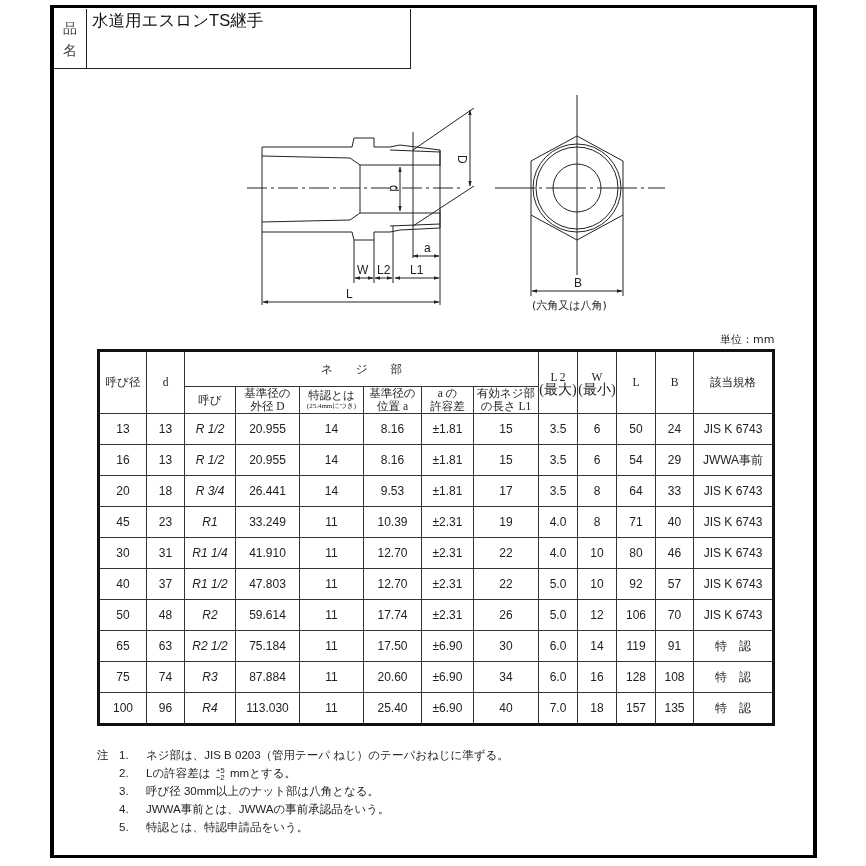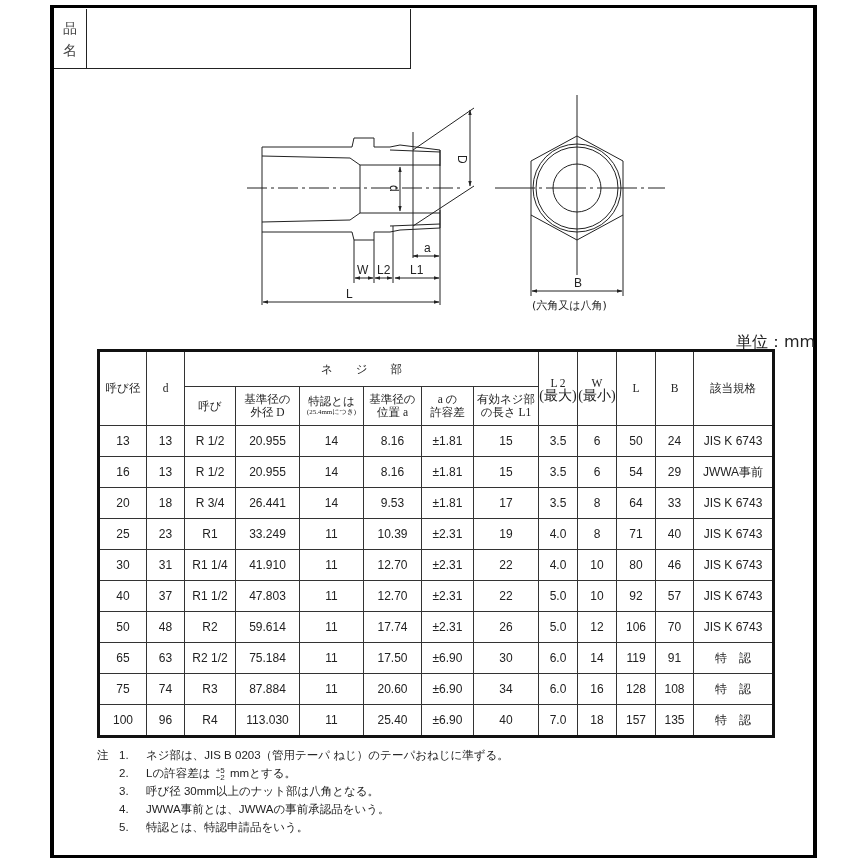--- a/index.html
+++ b/index.html
@@ -11,48 +11,49 @@
               border-right:1.5px solid #222; border-bottom:1.5px solid #222; }
   .name-label { position:absolute; left:0; top:0; width:32px; height:59px; border-right:1.5px solid #222;
                 display:flex; flex-direction:column; align-items:center; justify-content:center;
                 font-size:14px; line-height:22px; color:#444; }
   .name-text { position:absolute; left:38px; top:2px; font-size:16.5px; line-height:18px; color:#111;
                font-family: "Liberation Sans", "DejaVu Sans", sans-serif; white-space:nowrap; }
   .name-text div { height:18px; }
   svg.drawing { position:absolute; left:0; top:0; }
   .dimlabel { font-family:"Liberation Sans", sans-serif; font-size:12px; fill:#222; }
   .caption { position:absolute; left:532px; top:298px; font-size:11px; color:#222; }
-  .unit { position:absolute; left:720px; top:332px; font-size:16px; color:#222;margin-left:16px; }
+  .unit { position:absolute; left:720px; top:332px; font-size:11px; color:#222; }
   table.spec { position:absolute; left:97px; top:349px; border-collapse:collapse;
                border:3px solid #111; font-family:"Liberation Sans", "DejaVu Sans", sans-serif; font-size:12px; }
   table.spec td, table.spec th { border:1px solid #333; padding:0; font-weight:normal; text-align:center; }
   table.spec th { color:#222; font-size:11.5px; line-height:13px;font-family:Liberation Serif, serif; }
   table.spec td { height:30px; color:#222; }
   .small { font-size:7px; display:block; line-height:9px; }
   .sub { font-size:14px; display:block; line-height:11px; }
   td.r { text-align:right; padding-right:6px; }
-  td.l { text-align:left; padding-left:8px; }
+  td.l { text-align:left; padding-left:8px;font-style:italic; }
   .notes { position:absolute; left:97px; top:746px; font-size:11.5px; line-height:18px; color:#222;
            font-family:"Liberation Sans", "DejaVu Sans", sans-serif; }
   .note-row { display:flex; }
   .note-head { width:22px; }
   .note-num { width:27px; }
   .frac { display:inline-flex; flex-direction:column; font-size:8px; line-height:7px; vertical-align:middle; margin:0 2px; }
 </style>
 </head>
 <body>
 
 <div class="frame"></div>
 
 <div class="name-box">
   <div class="name-label">
     <span>品</span>
     <span>名</span>
   </div>
   <div class="name-text">
+    <div>水道用エスロンTS継手</div>
   </div>
 </div>
 
 <svg class="drawing" width="866" height="340">
   <defs>
     <marker id="arr" viewBox="0 0 10 10" refX="9" refY="5" markerWidth="6" markerHeight="6" orient="auto-start-reverse">
       <path d="M0,2 L10,5 L0,8 z" fill="#222"></path>
     </marker>
   </defs>
   <g stroke="#222" stroke-width="1" fill="none">
@@ -137,21 +138,21 @@
     <tr style="height:36px">
       <th rowspan="2">呼び径</th>
       <th rowspan="2">d</th>
       <th colspan="6">ネ　　ジ　　部</th>
       <th rowspan="2"><span>L 2</span><span class="sub">(最大)</span></th>
       <th rowspan="2"><span>W</span><span class="sub">(最小)</span></th>
       <th rowspan="2">L</th>
       <th rowspan="2">B</th>
       <th rowspan="2">該当規格</th>
     </tr>
-    <tr style="height:39px">
+    <tr style="height:27px">
       <th>呼び</th>
       <th><span>基準径の</span><br><span>外径 D</span></th>
       <th><span>特認とは</span><span class="small">(25.4mmにつき)</span></th>
       <th><span>基準径の</span><br><span>位置 a</span></th>
       <th><span>a の</span><br><span>許容差</span></th>
       <th><span>有効ネジ部</span><br><span>の長さ L1</span></th>
     </tr>
   </thead>
   <tbody id="tbody">
       <tr>
@@ -193,21 +194,21 @@
         <td class="r">9.53</td>
         <td>±1.81</td>
         <td>17</td>
         <td>3.5</td>
         <td>8</td>
         <td>64</td>
         <td class="r">33</td>
         <td>JIS K 6743</td>
       </tr>
       <tr>
-        <td>25</td>
+        <td>45</td>
         <td>23</td>
         <td class="l">R1</td>
         <td>33.249</td>
         <td>11</td>
         <td class="r">10.39</td>
         <td>±2.31</td>
         <td>19</td>
         <td>4.0</td>
         <td>8</td>
         <td>71</td>

